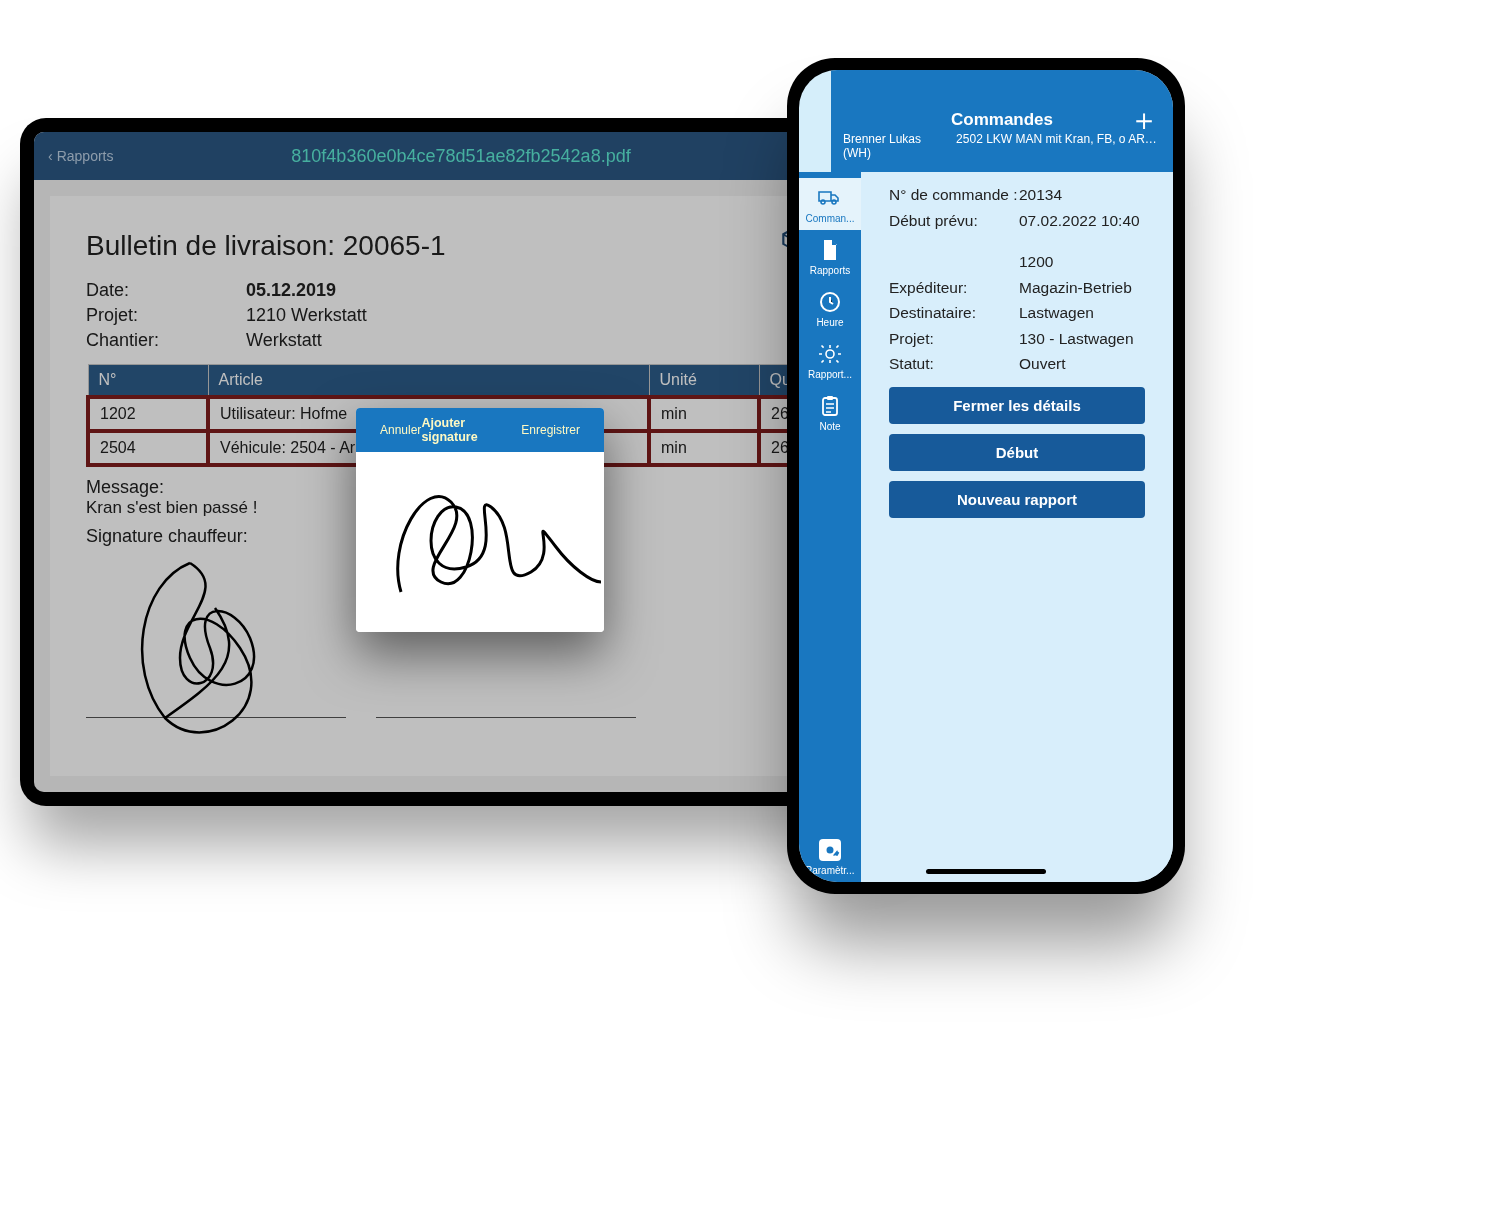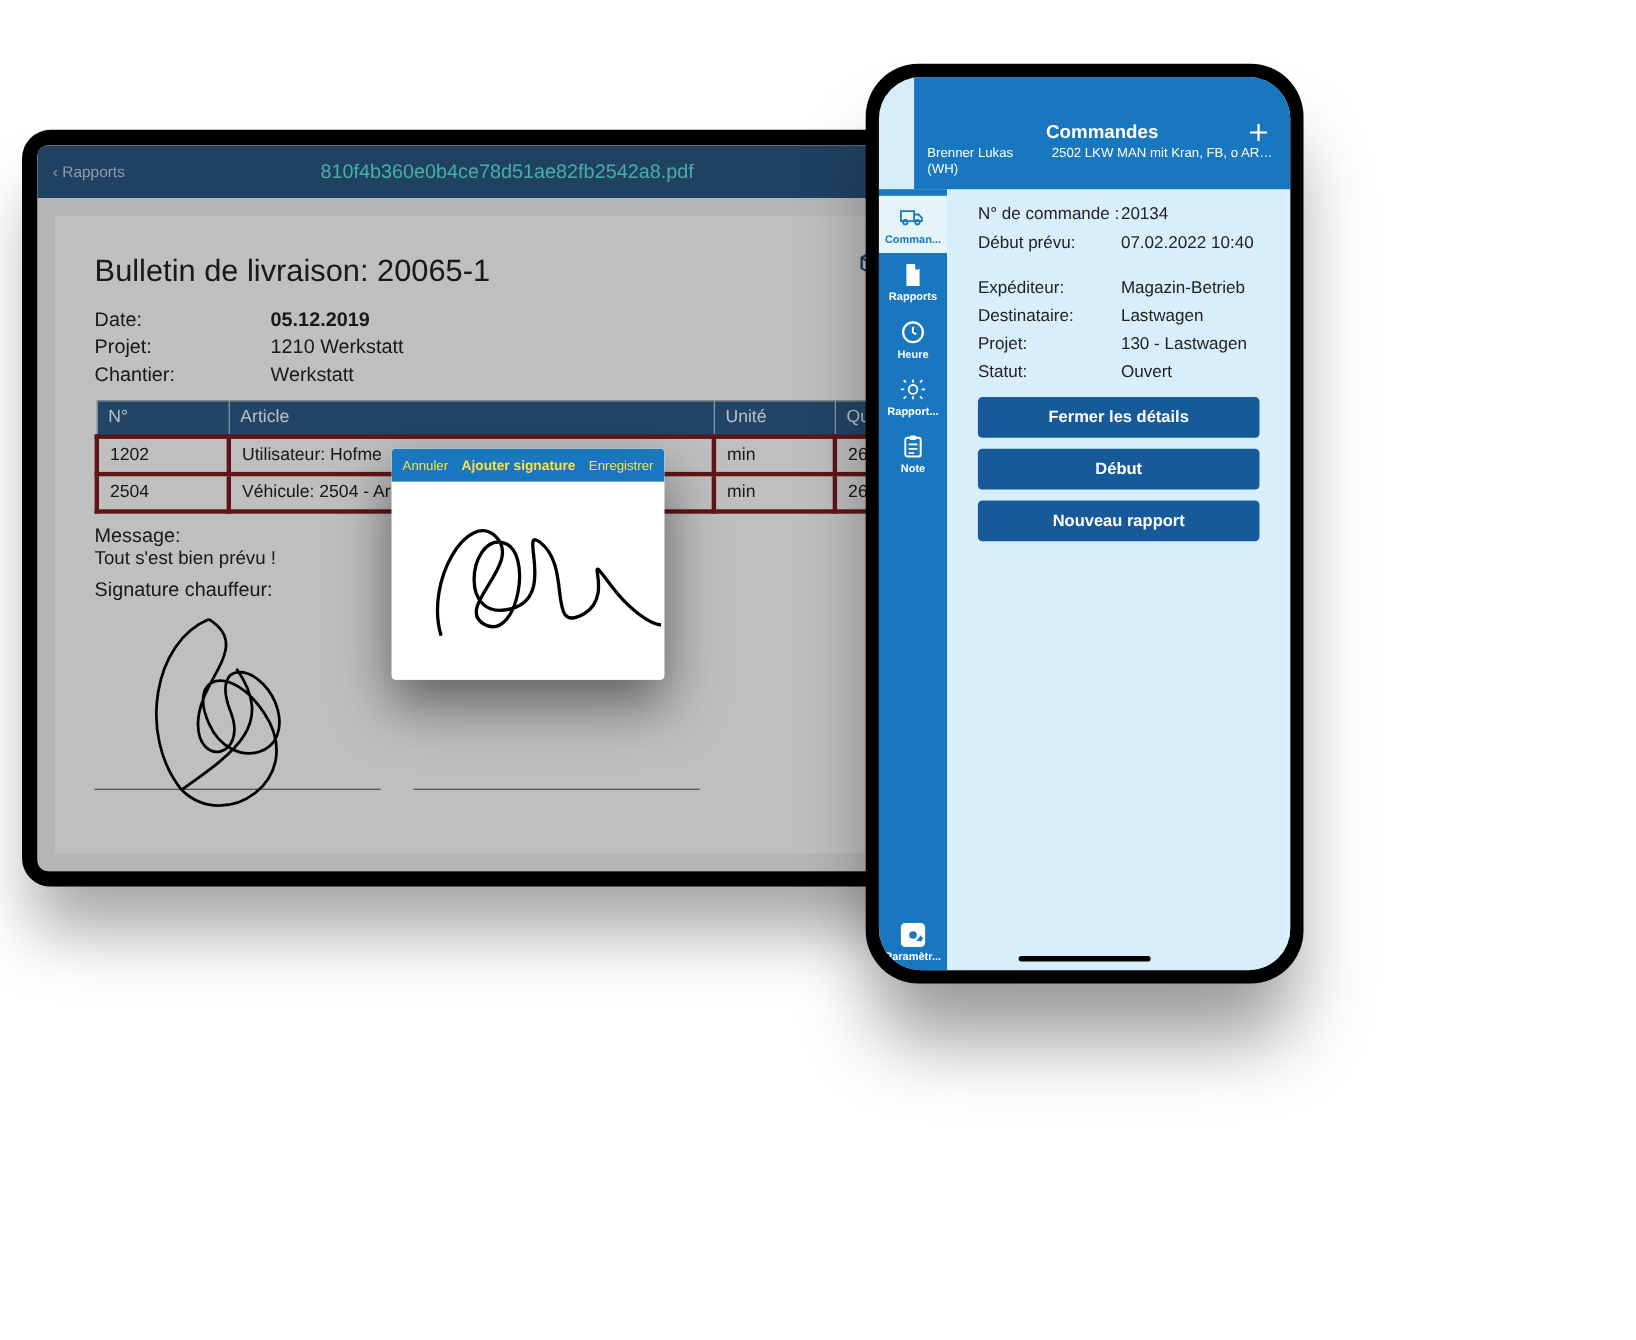--- a/index.html
+++ b/index.html
@@ -113,26 +113,26 @@
     top: 276px;
     width: 248px;
     background: #fff;
     border-radius: 4px;
     box-shadow: 0 22px 50px rgba(0,0,0,.5);
     overflow: hidden;
     z-index: 5;
   }
   .modal-header {
     background: #1977c0;
-    color: #fde047;
+    color: #fef9c3;
     display: flex;
     justify-content: space-between;
     align-items: center;
     font-size: 12px;
-    padding: 8px 10px;
+    padding: 8px 24px;
   }
   .modal-header .center { font-weight: 700; font-size: 12.5px; }
   .modal-body {
     height: 180px;
     background: #fff;
     position: relative;
   }
 
   
   .phone {
@@ -169,21 +169,20 @@
   .phone-body { display:flex; flex:1; min-height:0; }
   .phone-sidebar {
     width: 62px;
     background: #1977c0;
     color: #fff;
     display: flex;
     flex-direction: column;
     align-items: center;
     padding-top: 6px;
     font-size: 10px;
-    font-weight: bold;
   }
   .side-item {
     width: 100%;
     display:flex;
     flex-direction:column;
     align-items:center;
     gap:3px;
     padding: 8px 0 6px 0;
     cursor: pointer;
   }
@@ -278,21 +277,21 @@
           <tr>
             <td>2504</td>
             <td>Véhicule: 2504 - Arbeit</td>
             <td>min</td>
             <td>267</td>
           </tr>
         </tbody>
       </table>
 
       <div class="msg-label">Message:</div>
-      <div class="msg-body">Tout s'est bien prévu !</div>
+      <div class="msg-body">Kran s'est bien passé !</div>
       <div class="sig-label">Signature chauffeur:</div>
 
       <svg class="signature-svg" width="230" height="200" viewBox="0 0 230 200">
         <path d="M70 15 C20 35, 5 120, 45 170 C85 210, 160 160, 120 100 C90 55, 50 65, 70 110 C90 155, 150 140, 130 90 C115 55, 70 50, 90 100 C105 140, 60 150, 60 110 C60 70, 110 40, 70 15 M45 170 C 95 135, 130 110, 95 60" stroke="#000" stroke-width="2.5" fill="none"></path>
       </svg>
 
       <div class="sig-lines">
         <div class="sig-line"></div>
         <div class="sig-line"></div>
       </div>
@@ -387,20 +386,24 @@
         <div class="detail-row">
             <span class="k">N° de commande :</span>
             <span>20134</span>
           </div>
         <div class="detail-row">
             <span class="k">Début prévu:</span>
             <span>07.02.2022 10:40</span>
           </div>
         <div style="height:16px"></div>
         <div class="detail-row">
+            <span class="k"></span>
+            <span>1200</span>
+          </div>
+        <div class="detail-row">
             <span class="k">Expéditeur:</span>
             <span>Magazin-Betrieb</span>
           </div>
         <div class="detail-row">
             <span class="k">Destinataire:</span>
             <span>Lastwagen</span>
           </div>
         <div class="detail-row">
             <span class="k">Projet:</span>
             <span>130 - Lastwagen</span>

